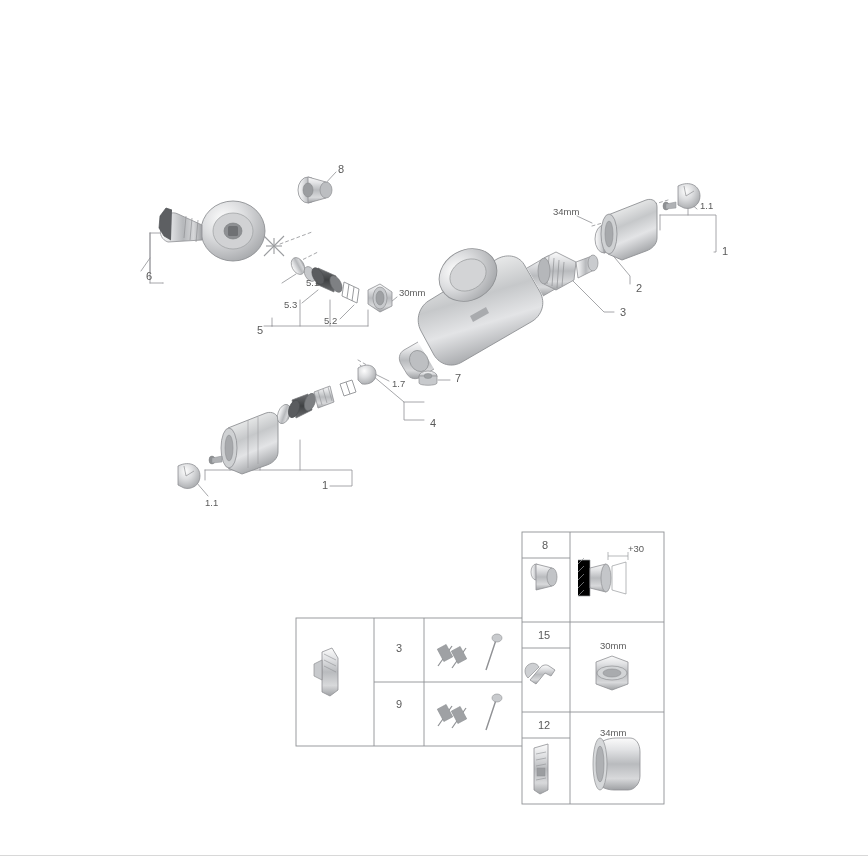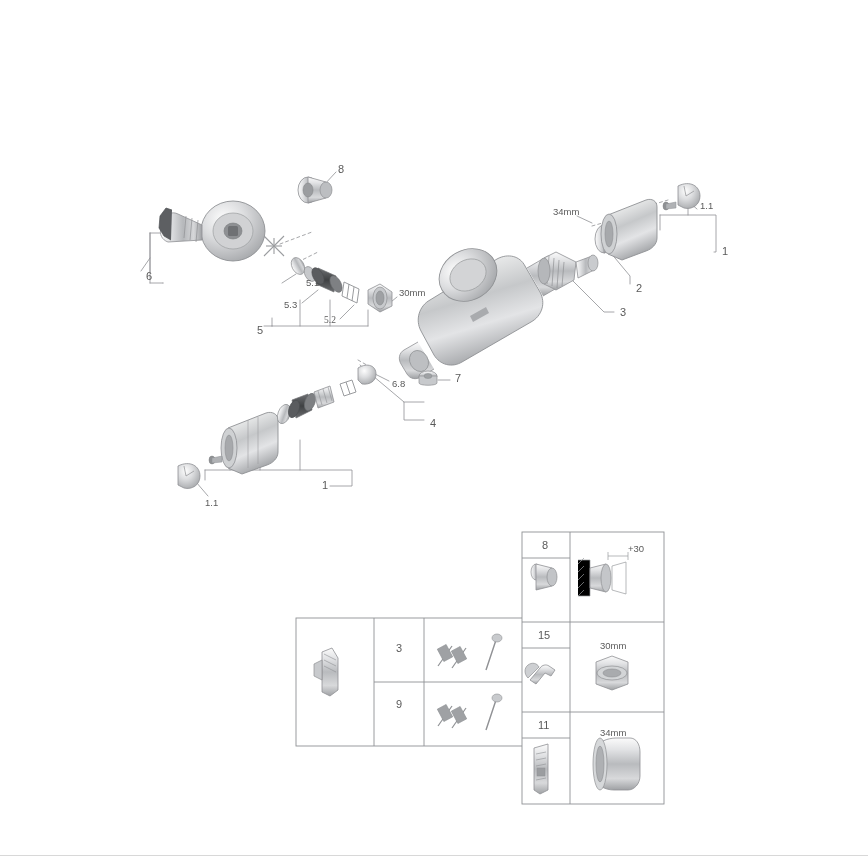--- a/index.html
+++ b/index.html
@@ -375,35 +375,35 @@
   </svg>
 
   <div class="lbl" style="left:338px;top:163px;">8</div>
   <div class="lbl sm" style="left:553px;top:206px;">34mm</div>
   <div class="lbl sm" style="left:700px;top:200px;">1.1</div>
   <div class="lbl" style="left:722px;top:245px;">1</div>
   <div class="lbl" style="left:636px;top:282px;">2</div>
   <div class="lbl" style="left:146px;top:270px;">6</div>
   <div class="lbl sm" style="left:265px;top:277px;padding-left:41px;">5.1</div>
   <div class="lbl sm" style="left:284px;top:299px;">5.3</div>
-  <div class="lbl sm" style="left:324px;top:315px;font-family:Liberation Serif, serif;">5.2</div>
+  <div class="lbl sm" style="left:324px;top:315px;">5.2</div>
   <div class="lbl" style="left:257px;top:324px;">5</div>
   <div class="lbl sm" style="left:399px;top:287px;">30mm</div>
   <div class="lbl" style="left:620px;top:306px;">3</div>
-  <div class="lbl sm" style="left:392px;top:378px;">6.8</div>
+  <div class="lbl sm" style="left:392px;top:378px;">1.7</div>
   <div class="lbl" style="left:455px;top:372px;">7</div>
   <div class="lbl" style="left:430px;top:417px;">4</div>
   <div class="lbl" style="left:322px;top:479px;">1</div>
   <div class="lbl sm" style="left:205px;top:497px;">1.1</div>
 
   <div class="lbl" style="left:396px;top:642px;">3</div>
   <div class="lbl" style="left:396px;top:698px;">9</div>
 
   <div class="lbl" style="left:542px;top:539px;">8</div>
   <div class="lbl" style="left:538px;top:629px;">15</div>
-  <div class="lbl" style="left:538px;top:719px;">11</div>
+  <div class="lbl" style="left:538px;top:719px;">12</div>
 
   <div class="lbl sm" style="left:628px;top:543px;">+30</div>
   <div class="lbl sm" style="left:600px;top:640px;">30mm</div>
   <div class="lbl sm" style="left:600px;top:727px;">34mm</div>
 
   <div class="bottomline"></div>
 </div>
 
 </body></html>

